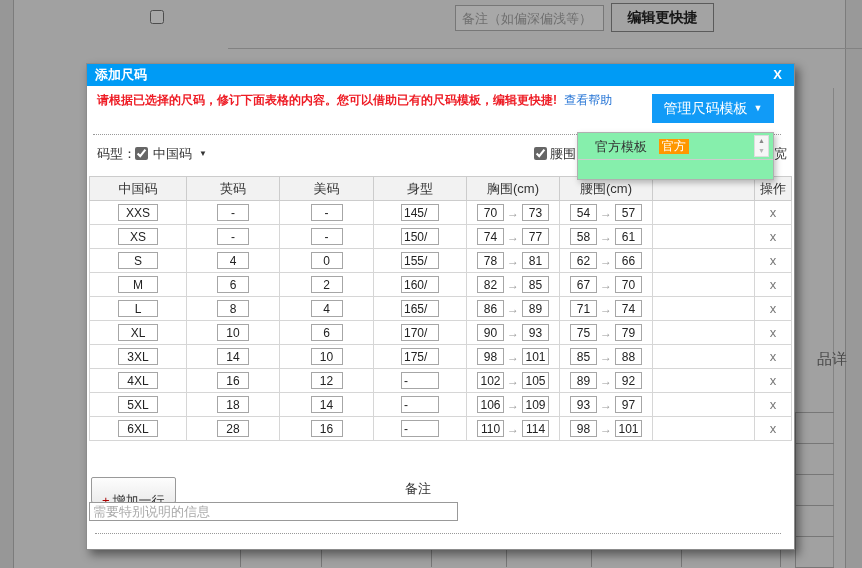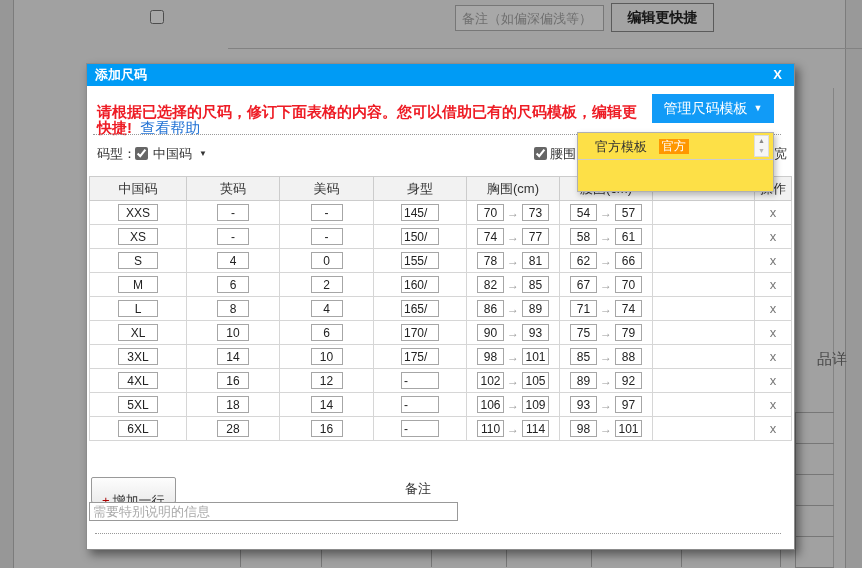--- a/index.html
+++ b/index.html
@@ -22,37 +22,37 @@
   .bg .grid-bottom .h1 { position:absolute; left:0; top:30px; width:100%; height:1px; background:#b5b5b5; }
   .bg .grid-bottom .v { position:absolute; top:0; width:1px; height:100%; background:#b5b5b5; }
   .bg .grid-right { position:absolute; left:795px; top:412px; width:38px; height:156px; border-left:1px solid #b5b5b5; }
   .bg .grid-right .h { position:absolute; left:0; width:38px; height:1px; background:#b5b5b5; }
   .overlay { position:absolute; inset:0; background:rgba(0,0,0,0.34); }
 
   
   .modal { position:absolute; left:86px; top:63px; width:709px; height:487px; background:#fff; border:1px solid #8c8c8c; box-shadow:4px 5px 9px rgba(0,0,0,0.45); font-size:13px; color:#333; }
   .m-titlebar { position:absolute; left:0; top:0; width:100%; height:22px; background:#009bf5; color:#fff; font-weight:bold; font-size:13px; line-height:22px; padding-left:8px; }
   .m-close { position:absolute; right:12px; top:0; height:22px; line-height:22px; color:#fff; font-weight:bold; font-size:13px; cursor:pointer; }
-  .m-notice { position:absolute; left:10px; top:40px; width:552px; font-size:15px; line-height:16px; }
+  .m-notice { position:absolute; left:10px; top:28px; width:552px; font-size:12px; line-height:16px; }
   .m-notice .red { color:#ee1c25; font-weight:bold; }
   .m-notice .help { color:#2373d5; margin-left:4px; cursor:pointer; }
   .btn-template { position:absolute; left:565px; top:30px; width:122px; height:29px; background:#119bf7; color:#fff; font-size:14px; text-align:center; line-height:29px; cursor:pointer; }
   .btn-template .caret { font-size:9px; vertical-align:2px; margin-left:2px; }
   .m-dotted1 { position:absolute; left:6px; top:70px; width:688px; border-top:1px dotted #999; }
   .m-typerow { position:absolute; left:0; top:78px; width:100%; height:24px; line-height:24px; }
   .m-typerow .lbl { position:absolute; left:10px; }
   .m-typerow .cb1 { position:absolute; left:48px; top:5px; width:13px; height:13px; accent-color:#666; }
   .m-typerow .cn { position:absolute; left:66px; }
   .m-typerow .dd-caret { position:absolute; left:112px; top:0; font-size:8px; color:#333; }
   .m-typerow .cb2 { position:absolute; left:447px; top:5px; width:13px; height:13px; accent-color:#666; }
   .m-typerow .waist { position:absolute; left:463px; }
   .m-typerow .cut { position:absolute; left:687px; }
 
   
-  .dropdown { position:absolute; left:490px; top:68px; width:197px; height:60px; background:#fde047; border:1px solid #b0b0b0; box-shadow:2px 3px 6px rgba(0,0,0,0.25); z-index:5; }
+  .dropdown { position:absolute; left:490px; top:68px; width:197px; height:48px; background:#86efac; border:1px solid #b0b0b0; box-shadow:2px 3px 6px rgba(0,0,0,0.25); z-index:5; }
   .dd-row1 { position:relative; height:27px; line-height:27px; padding-left:17px; cursor:pointer; border-bottom:1px solid #ccc; }
   .dd-badge { display:inline-block; background:#ff9700; color:#fff; font-size:12px; line-height:15px; padding:0 3px; margin-left:8px; vertical-align:1px; }
   .dd-spin { position:absolute; right:4px; top:2px; width:15px; height:22px; background:#f6f6f6; border:1px solid #ddd; text-align:center; cursor:pointer; }
   .dd-spin .up { display:block; font-size:7px; color:#888; line-height:10px; }
   .dd-spin .dn { display:block; font-size:7px; color:#b5b5b5; line-height:10px; }
   .dd-row2 { height:20px; line-height:19px; padding-left:5px; }
   .dd-row2 span { color:#2373d5; cursor:pointer; }
 
   
   table.sizes { position:absolute; left:2px; top:112px; width:702px; border-collapse:collapse; table-layout:fixed; }

